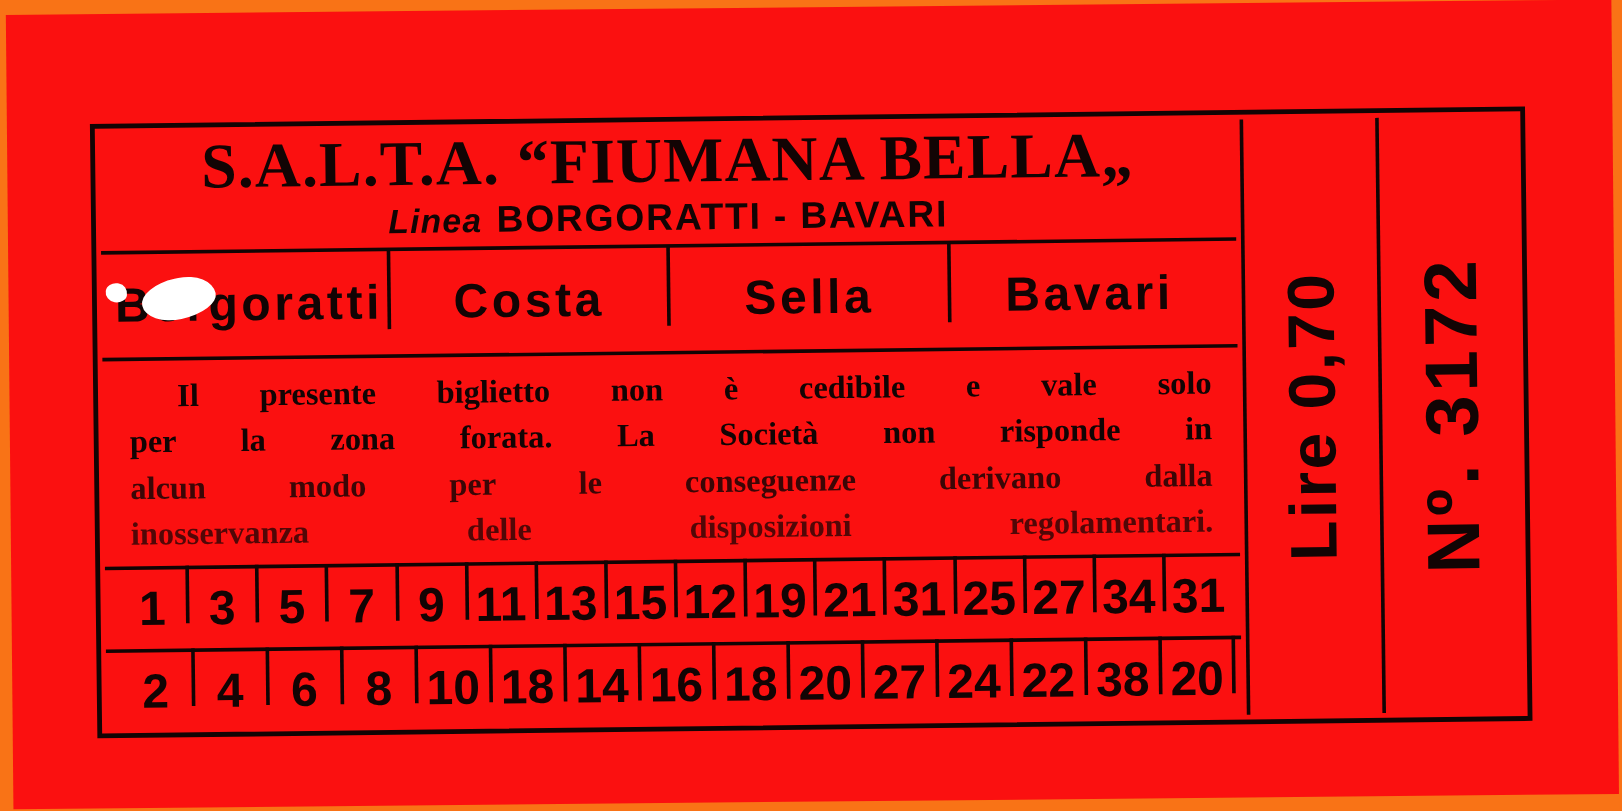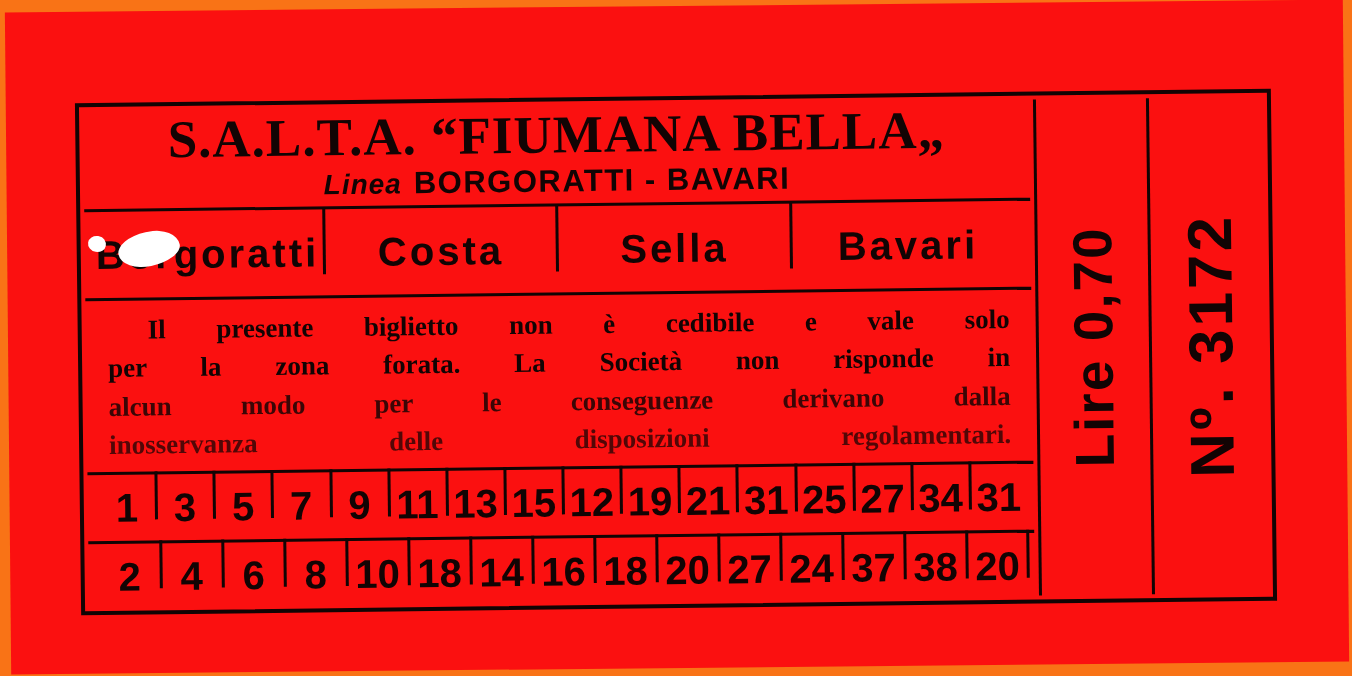--- a/index.html
+++ b/index.html
@@ -307,21 +307,21 @@
         <div class="num">6</div>
         <div class="num">8</div>
         <div class="num">10</div>
         <div class="num">18</div>
         <div class="num">14</div>
         <div class="num">16</div>
         <div class="num">18</div>
         <div class="num">20</div>
         <div class="num">27</div>
         <div class="num">24</div>
-        <div class="num">37</div>
+        <div class="num">22</div>
         <div class="num">38</div>
         <div class="num">20</div>
       </div>
 
     </div>
 
     <div class="vsep"></div>
     <div class="side-col price">
       <div class="vtext price-text">Lire 0,70</div>
     </div>

